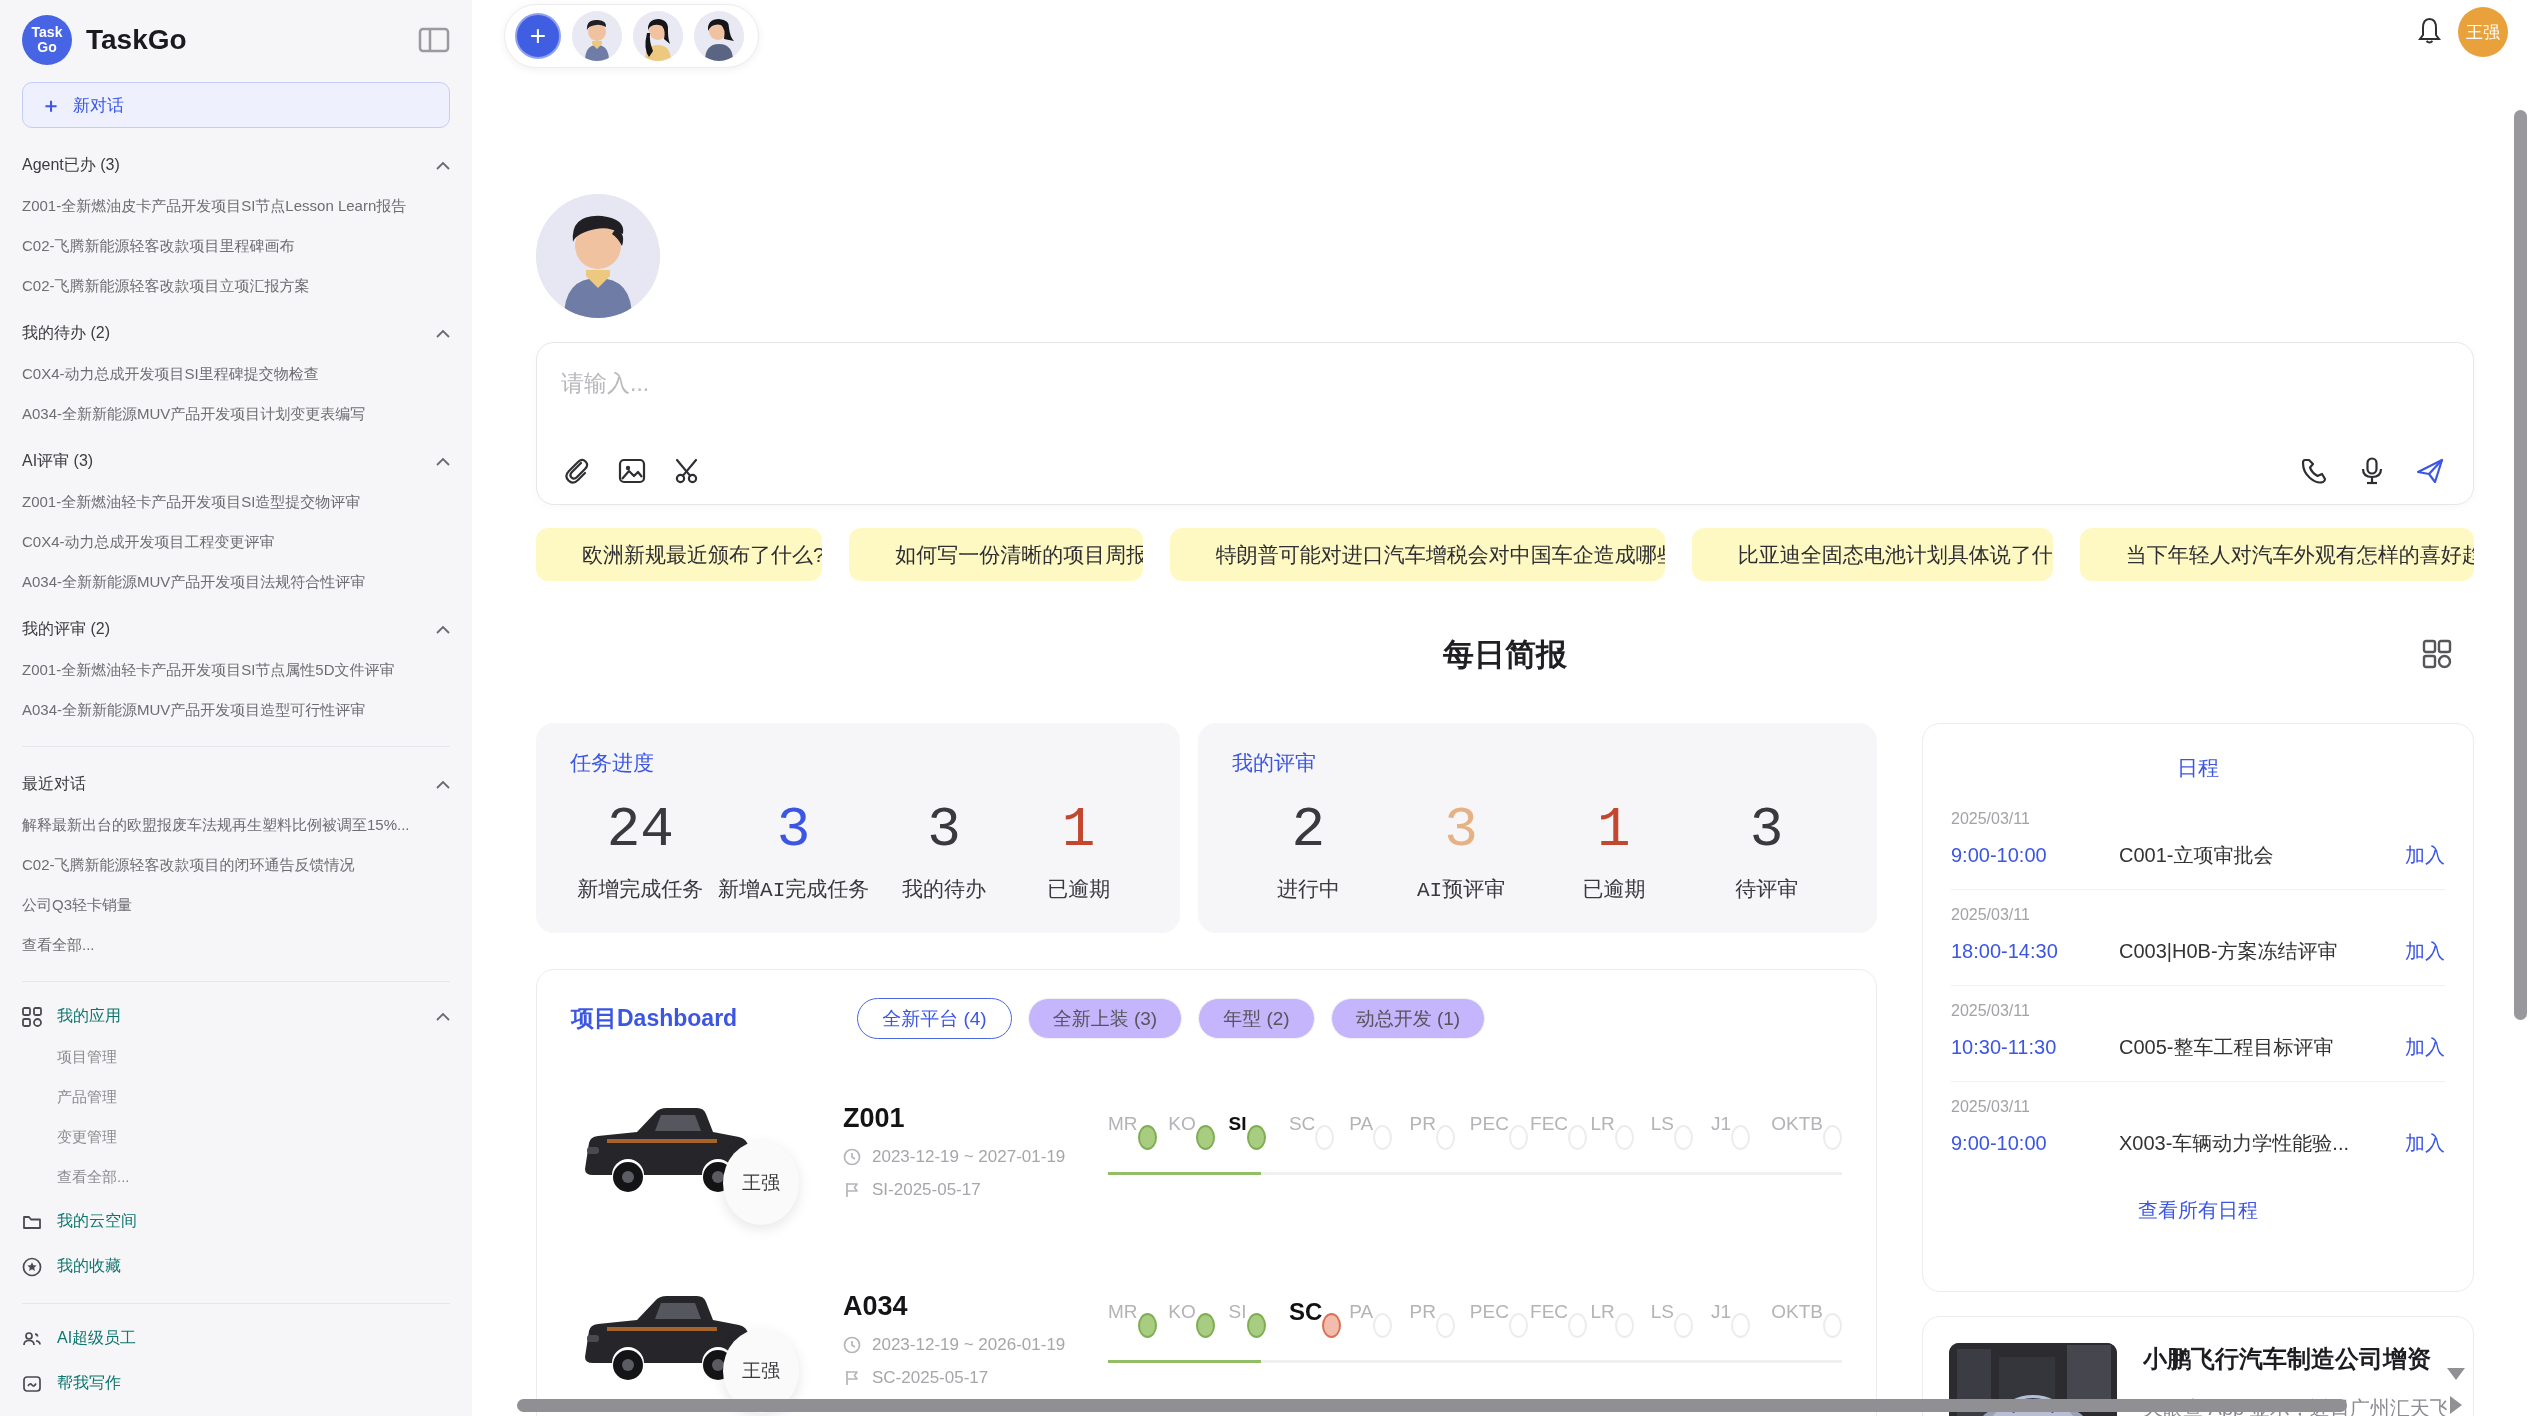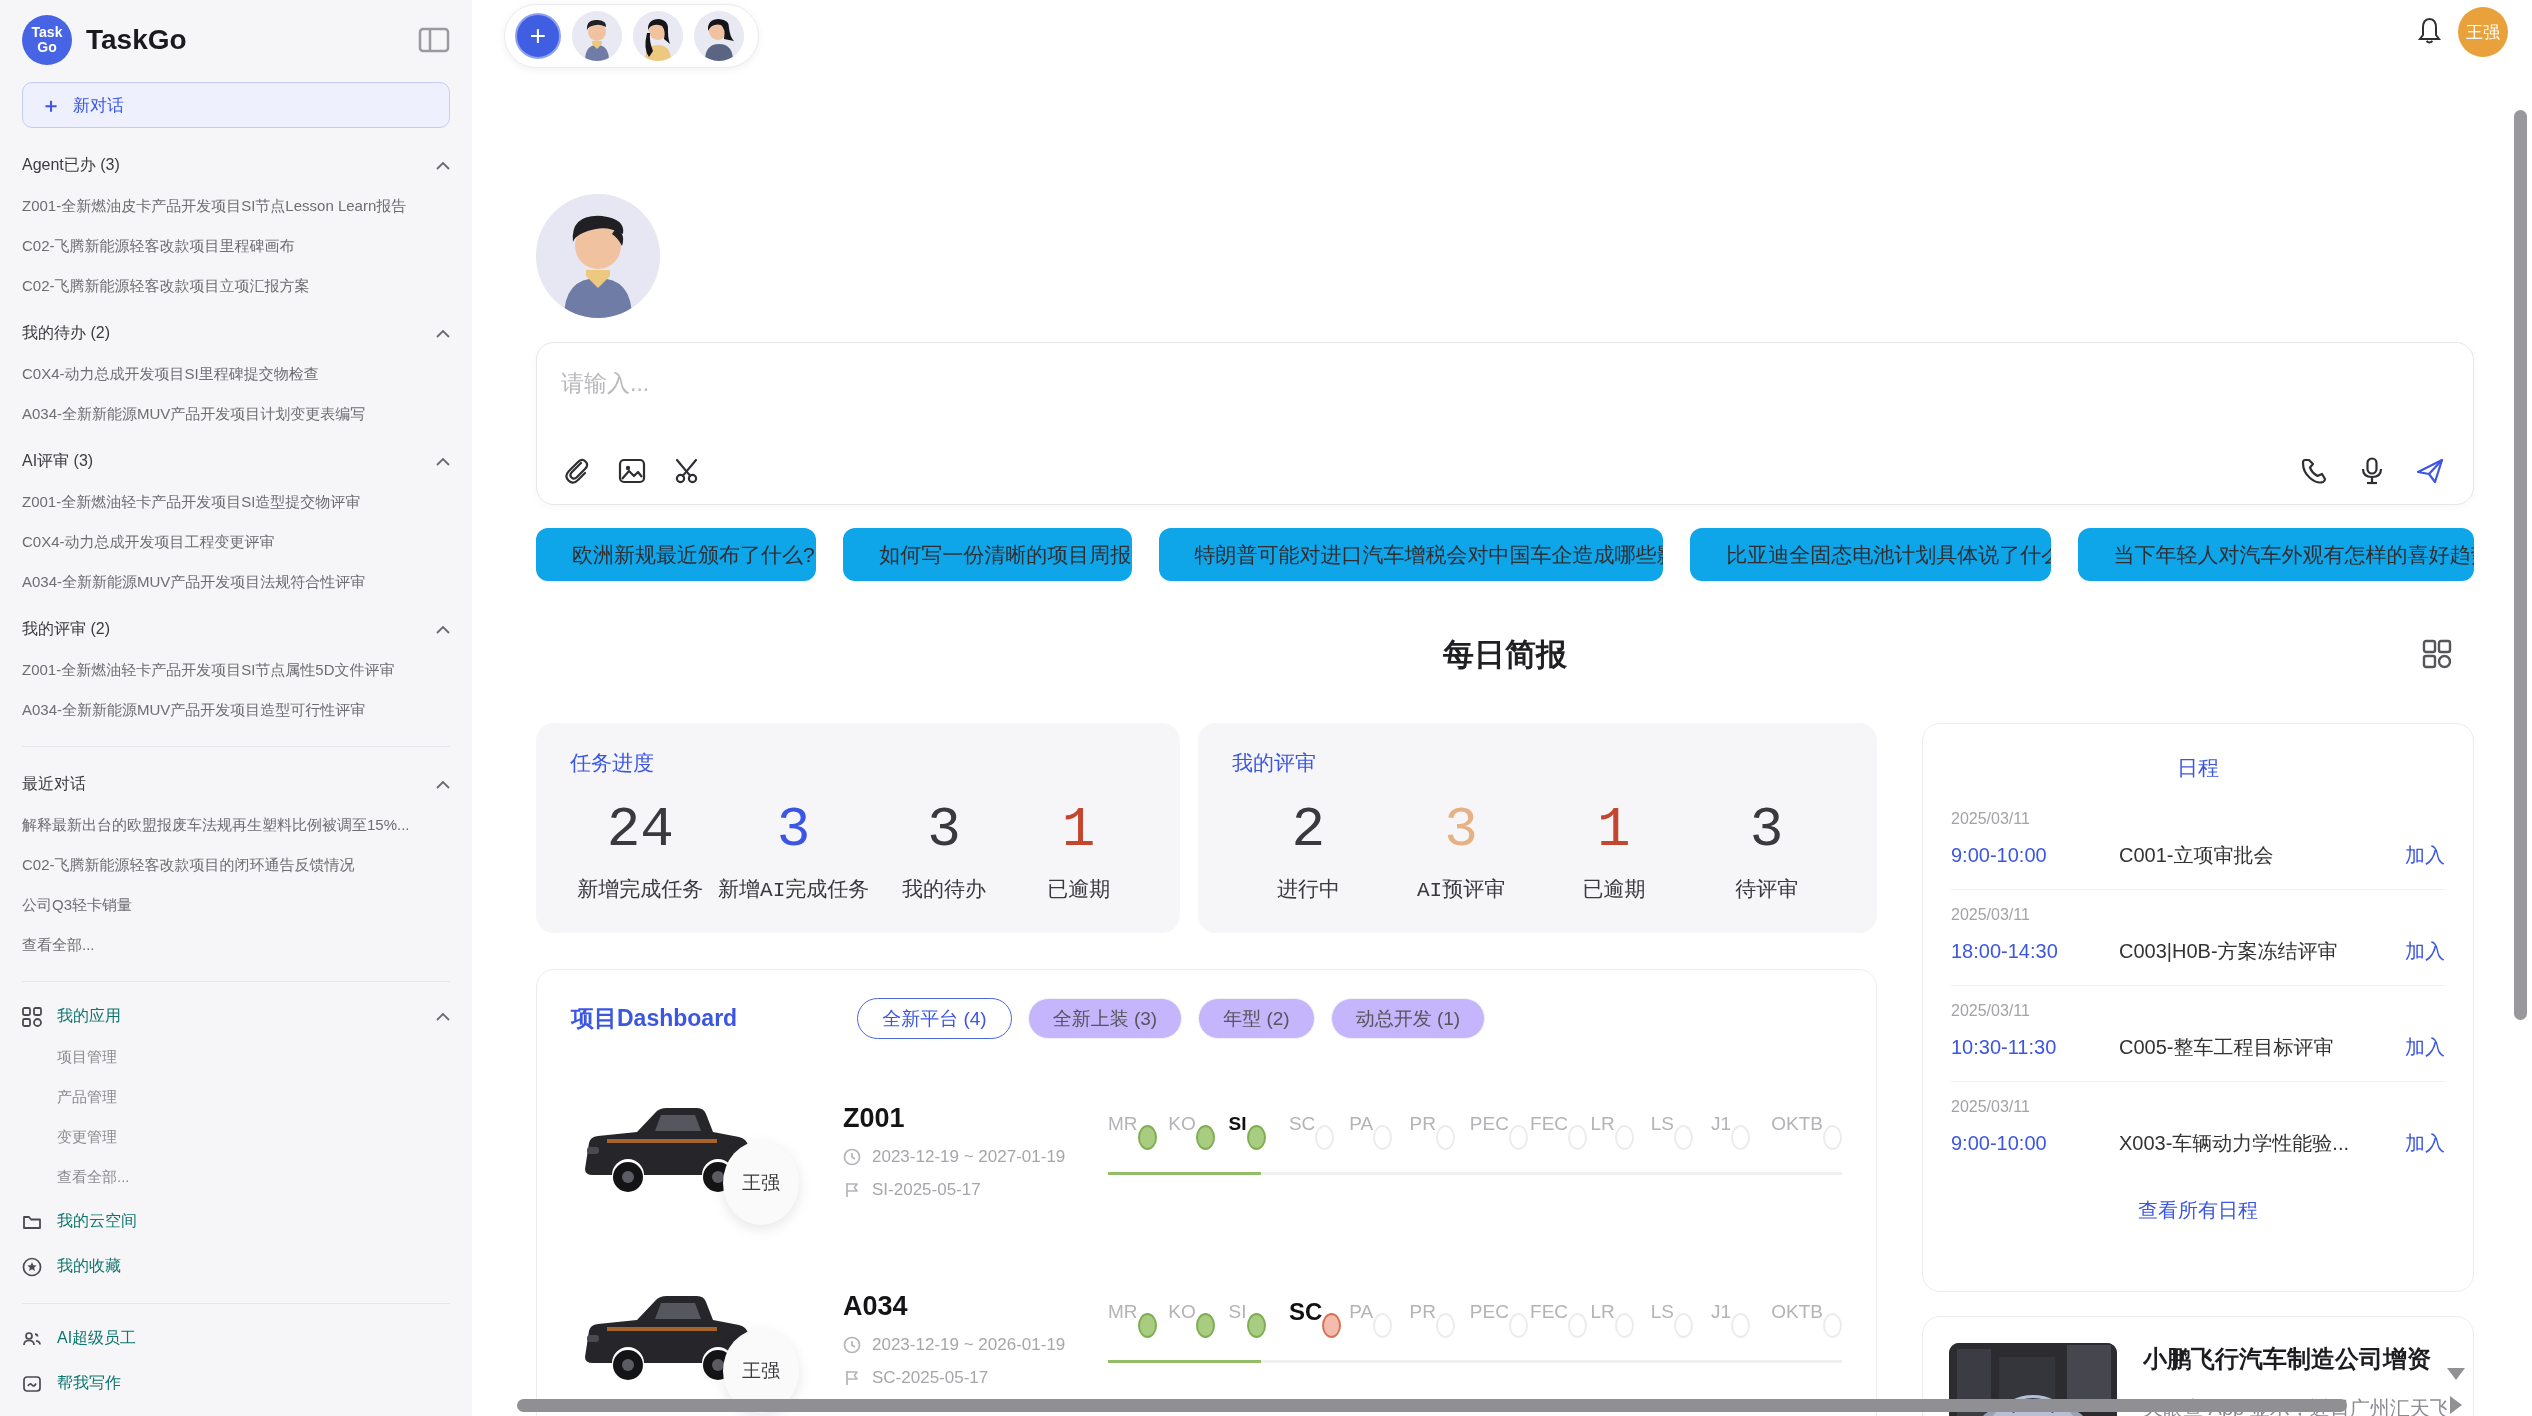--- a/index.html
+++ b/index.html
@@ -40,21 +40,21 @@
   .hero-text { margin-left:22px; font-size:39px; font-weight:bold; color:#3d57e2; letter-spacing:1px; }
 
   .composer { position:absolute; left:64px; top:342px; width:1938px; height:163px; background:#fff; border:1px solid #e7e7ea; border-radius:18px; box-shadow:0 2px 10px rgba(0,0,0,.03); }
   .composer input { position:absolute; left:24px; top:20px; width:1400px; height:40px; border:none; outline:none; font-size:23px; color:#333; background:transparent; font-family:inherit; }
   .composer input::placeholder { color:#b9b9be; }
   .composer .left-icons { position:absolute; left:24px; bottom:18px; display:flex; gap:26px; }
   .composer .right-icons { position:absolute; right:28px; bottom:18px; display:flex; gap:28px; align-items:center; }
   .tool-ic { width:30px; height:30px; cursor:pointer; }
 
   .chips { position:absolute; left:64px; top:528px; width:1938px; display:flex; gap:27px; }
-  .chip { height:53px; background:#0ea5e9; border-radius:12px; display:flex; align-items:center; padding:0 36px; font-size:21px; color:#2f2f33; white-space:nowrap; cursor:pointer; flex-shrink:1; overflow:hidden; }
+  .chip { height:53px; background:#fef9c3; border-radius:12px; display:flex; align-items:center; padding:0 46px; font-size:21px; color:#2f2f33; white-space:nowrap; cursor:pointer; flex-shrink:1; overflow:hidden; }
 
   .brief-head { position:absolute; left:64px; top:634px; width:1938px; text-align:center; }
   .brief-title { font-size:31px; font-weight:bold; color:#202024; }
   .brief-grid-ic { position:absolute; left:1949px; top:638px; width:32px; height:32px; cursor:pointer; }
 
   .cols { position:absolute; left:64px; top:723px; display:flex; gap:45px; }
   .left-col { width:1341px; }
   .right-col { width:552px; }
 
   .stats-row { display:flex; gap:18px; }

